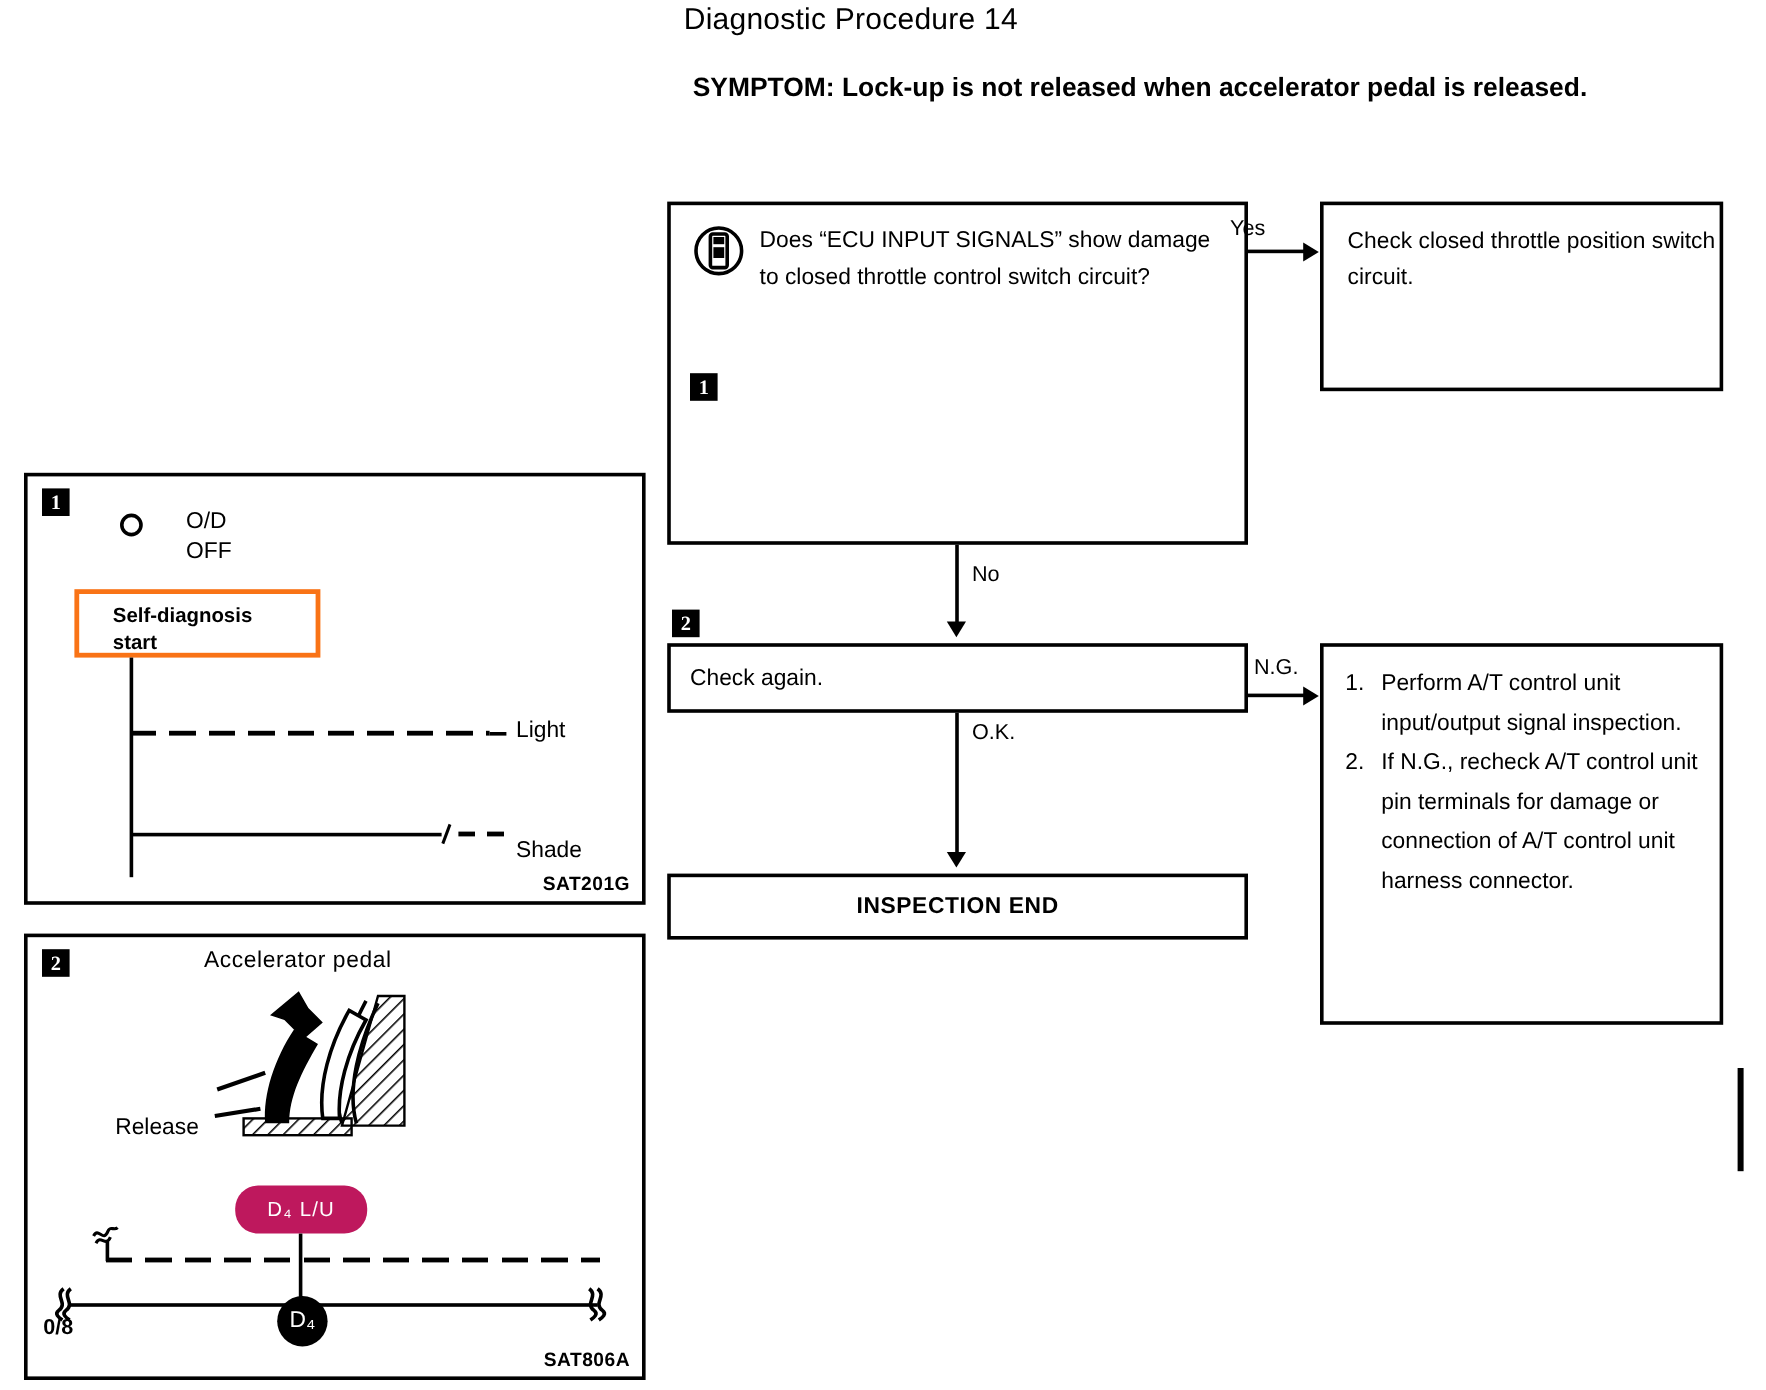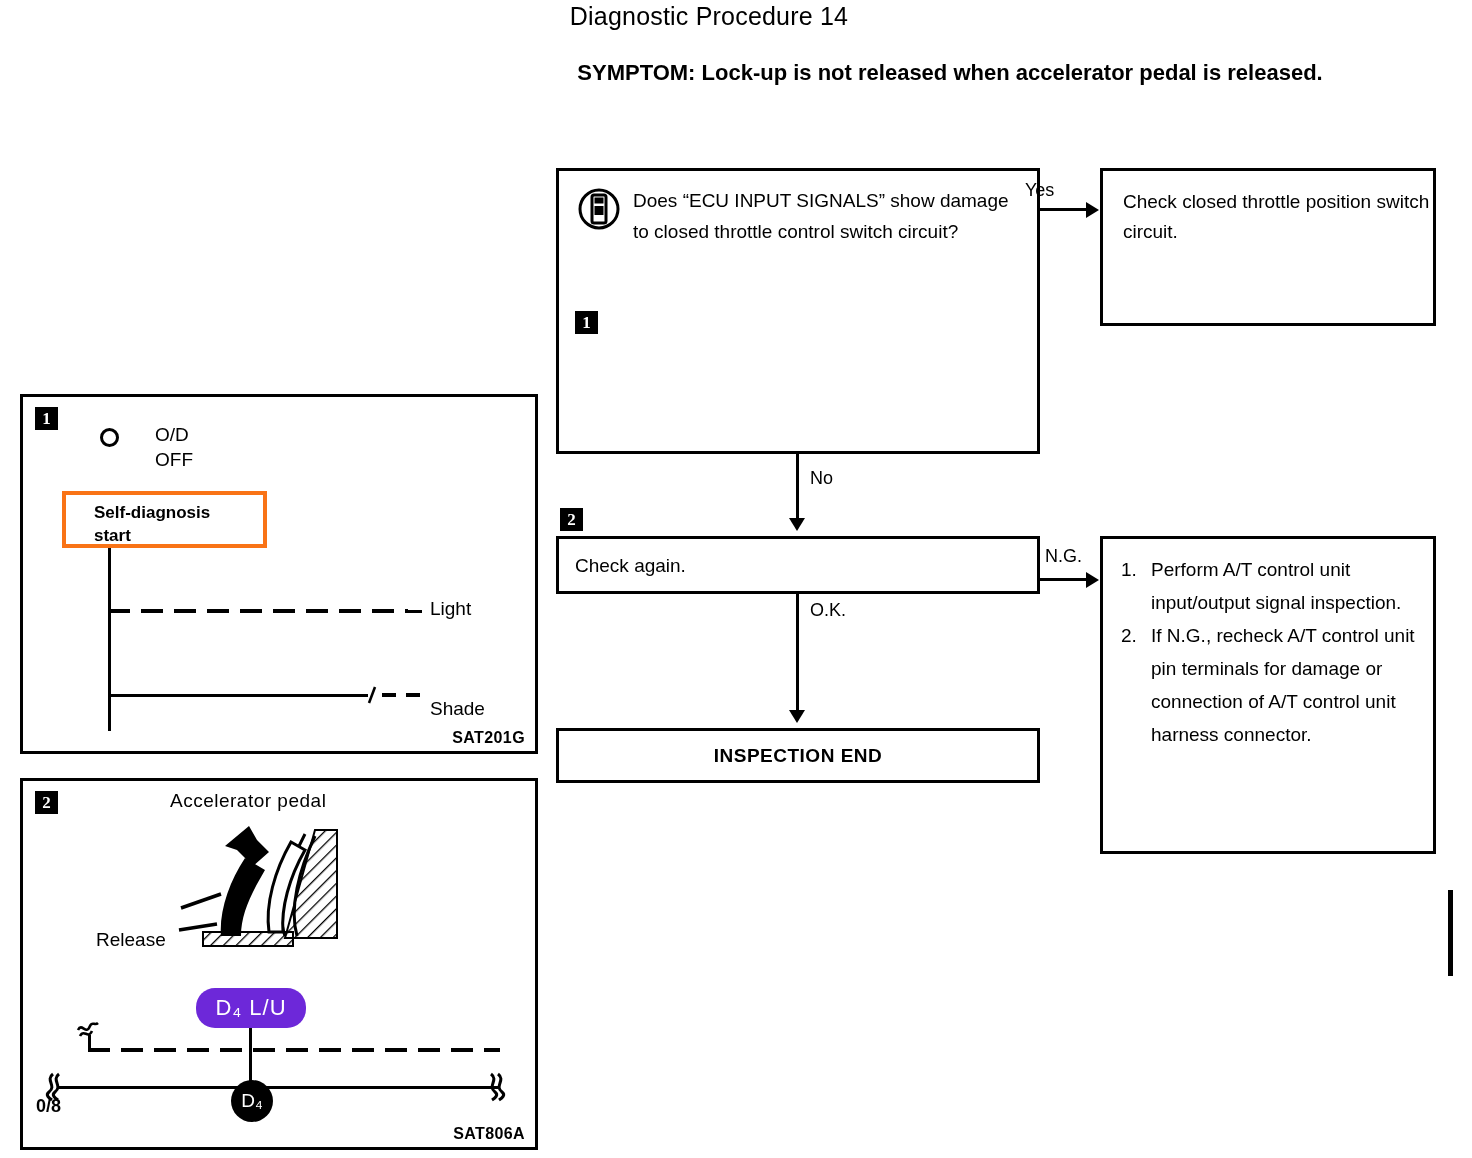--- a/index.html
+++ b/index.html
@@ -106,22 +106,22 @@
   #shade-break{position:absolute;left:366px;top:686px;width:12px;height:18px;}
   #shade-dash{position:absolute;left:382px;top:693px;width:42px;height:4px;
     background:repeating-linear-gradient(to right,#000 0 14px,transparent 14px 24px);}
   #shade-label{position:absolute;left:430px;top:682px;font-size:19px;margin-top:16px;}
   
   #accel-label{position:absolute;left:170px;top:790px;font-size:19px;letter-spacing:.5px;}
   #release-label{position:absolute;left:96px;top:929px;font-size:19px;}
   #pedal-art{position:absolute;left:165px;top:812px;width:200px;height:140px;}
   #du-badge{
     position:absolute;left:196px;top:988px;width:110px;height:40px;
-    background:#6d28d9;border-radius:19px;color:#fff;
-    font-size:22px;line-height:40px;text-align:center;letter-spacing:1px;
+    background:#be185d;border-radius:19px;color:#fff;
+    font-size:17px;line-height:40px;text-align:center;letter-spacing:1px;
   }
   #du-stem{position:absolute;left:249px;top:1028px;width:3px;height:58px;background:#000;}
   #du-arrow{position:absolute;left:243px;top:1082px;}
   #lu-dash{position:absolute;left:88px;top:1048px;width:412px;height:4px;
     background:repeating-linear-gradient(to right,#000 0 22px,transparent 22px 33px);}
   #lu-tick-left{position:absolute;left:88px;top:1035px;width:3px;height:16px;background:#000;}
   #squiggle-left-top{position:absolute;left:75px;top:1018px;width:26px;height:22px;}
   #d4-circle{
     position:absolute;left:231px;top:1080px;width:42px;height:42px;
     background:#000;border-radius:50%;color:#fff;

